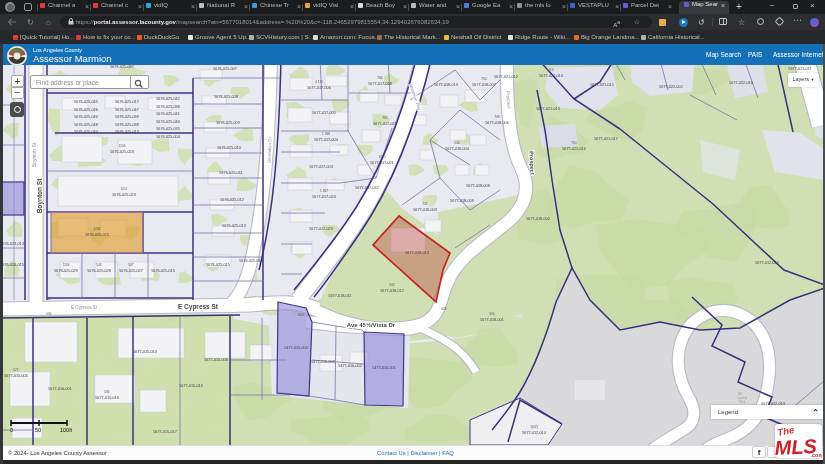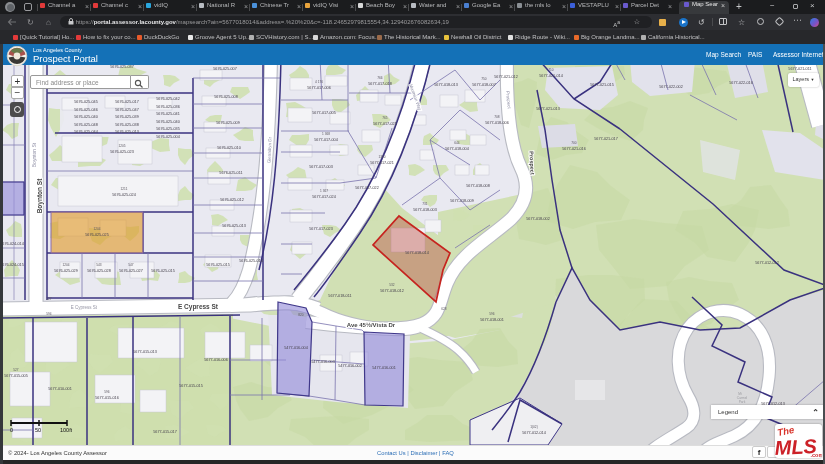--- a/index.html
+++ b/index.html
@@ -544,21 +544,21 @@
   <div id="hdr">
     <svg width="22" height="22" style="position:absolute;left:6px;top:2px">
       <circle cx="11" cy="10" r="9.8" fill="#f5f2ea"></circle>
       <path d="M2.5 8.5 A8.7 8.7 0 0 1 19.5 8.5 L15 10 L7 10 Z" fill="#a8524c"></path>
       <path d="M4.5 5 A8.7 8.7 0 0 1 17.5 5 L11 9 Z" fill="#667a4a"></path>
       <path d="M2.6 11.5 A8.7 8.7 0 0 0 19.4 11.5 L14 10.5 L8 10.5 Z" fill="#3a3834"></path>
       <circle cx="11" cy="10" r="3.4" fill="#efe9da"></circle>
       <circle cx="11" cy="10" r="9.8" fill="none" stroke="#d8d2c2" stroke-width="0.8"></circle>
     </svg>
     <div class="t1">Los Angeles County</div>
-    <div class="t2">Prospect Portal</div>
+    <div class="t2">Assessor Marmion</div>
     <div class="lnk" style="left:706px">Map Search</div>
     <div class="lnk" style="left:748px">PAIS</div>
     <div class="lnk" style="left:773px">Assessor Internet</div>
   </div>
 
   <div class="ovl" id="zin">+</div>
   <div class="ovl" id="zout">−</div>
   <div id="loc"></div>
   <div class="ovl" id="searchbox">Find address or place</div>
   <div class="ovl" id="searchbtn">

